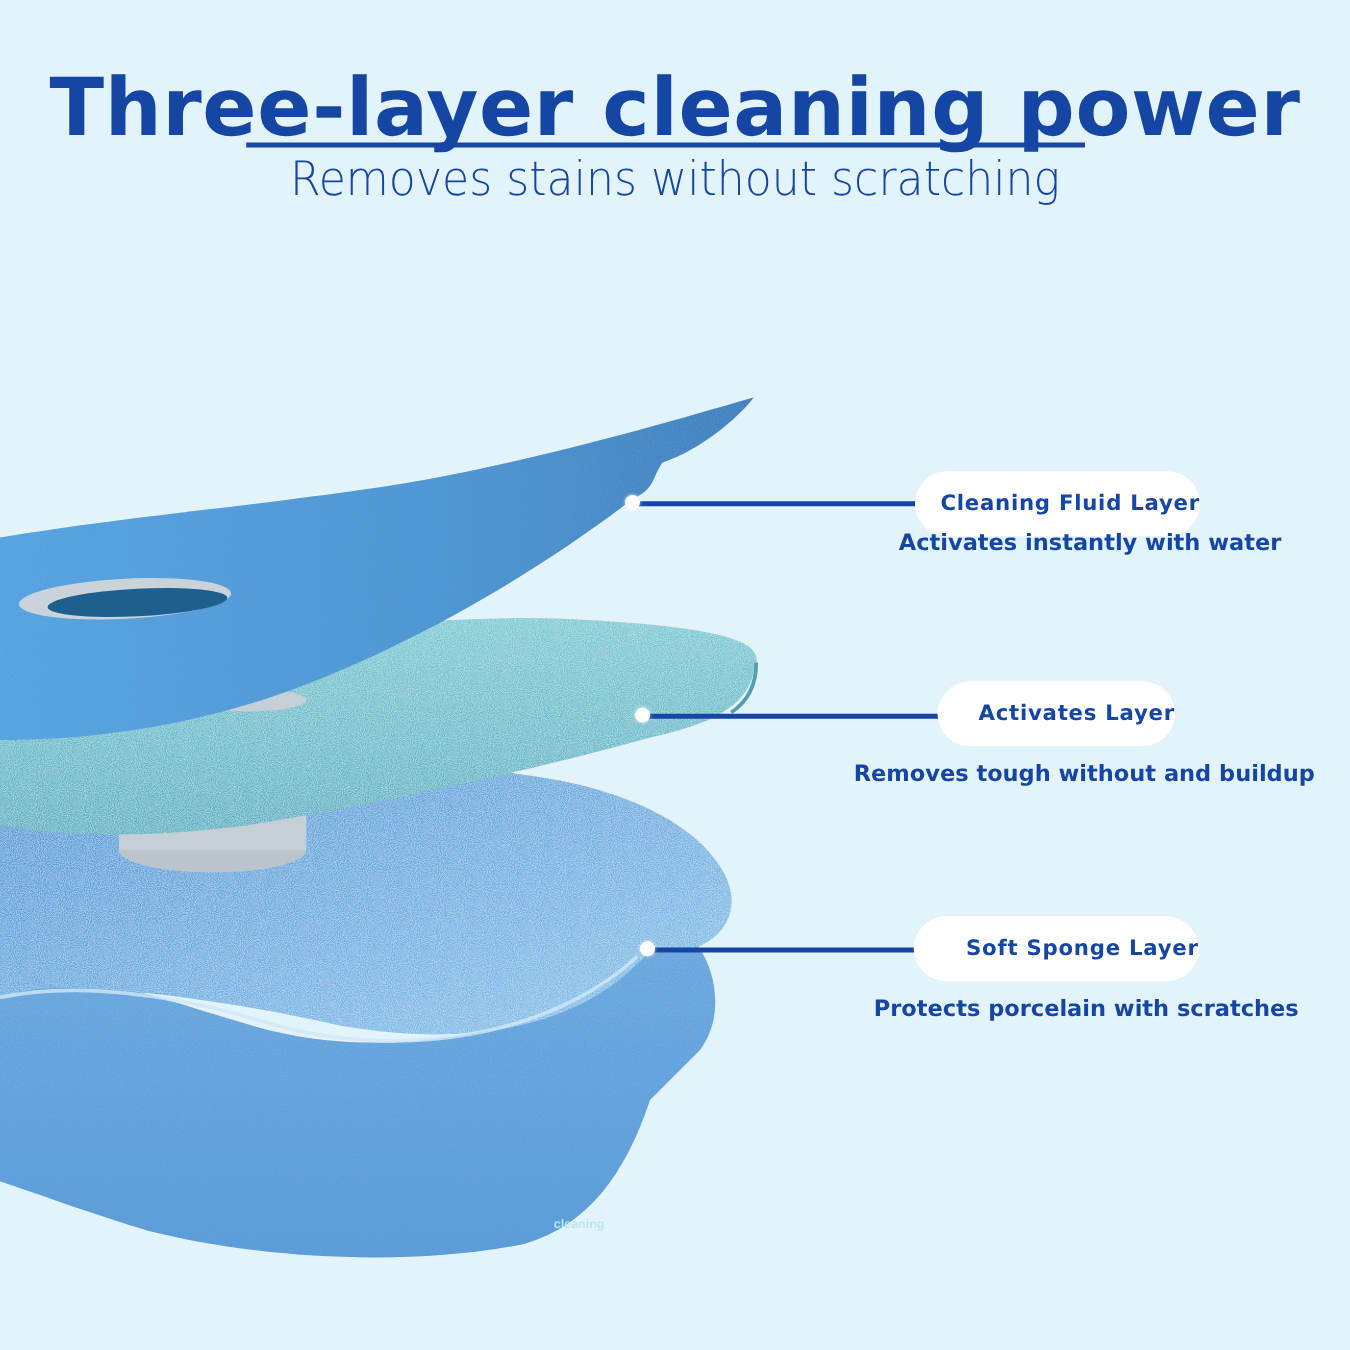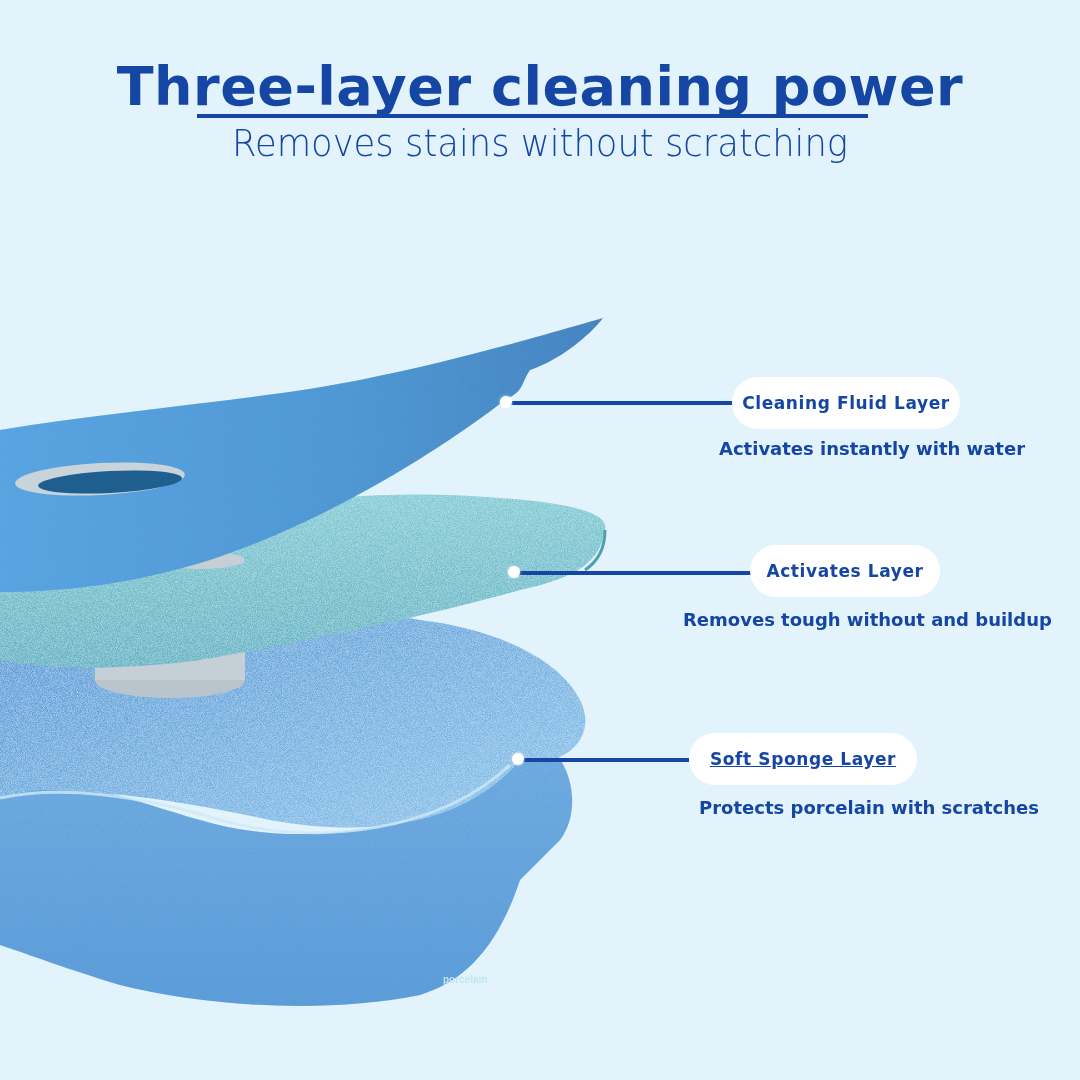--- a/index.html
+++ b/index.html
@@ -5,21 +5,21 @@
   html, body { margin: 0; padding: 0; }
   body {
     width: 1080px; height: 1080px; overflow: hidden;
     background: #e2f3fc;
     position: relative;
     font-family: "Liberation Sans", "DejaVu Sans", sans-serif;
   }
   .title {
     position: absolute; left: 0; width: 1080px; top: 56px;
     text-align: center; color: #1546a3; font-weight: 700;
-    font-size: 54px; letter-spacing: 0.5px; line-height: 62px;
+    font-size: 64px; letter-spacing: 0.5px; line-height: 62px;
     font-family: "DejaVu Sans", sans-serif;
   }
   .underline {
     position: absolute; left: 197px; top: 114px; width: 671px; height: 4px;
     background: #1546a3;
   }
   .subtitle {
     position: absolute; left: 0; width: 1080px; top: 118px;
     text-align: center; color: #1546a3; font-size: 38px; line-height: 50px;
     font-family: "DejaVu Sans", sans-serif; font-weight: 300;
@@ -27,21 +27,21 @@
   }
   .art { position: absolute; left: 0; top: 0; width: 1080px; height: 1080px; }
   .leader { position: absolute; height: 4px; background: #1546a3; }
   .dot {
     position: absolute; width: 12px; height: 12px; border-radius: 50%;
     background: #ffffff; box-shadow: 0 0 3px rgba(255,255,255,0.8);
   }
   .pill {
     position: absolute; height: 52px; border-radius: 26px; background: #ffffff;
     color: #1546a3; font-weight: 700; font-size: 17px; letter-spacing: 0.6px;
-    display: flex; align-items: center; justify-content: center;
+    display: flex; align-items: center; justify-content: flex-end;
     font-family: "DejaVu Sans", sans-serif;
   }
   .desc {
     position: absolute; color: #1546a3; font-weight: 700; font-size: 18px;
     font-family: "DejaVu Sans", sans-serif; white-space: nowrap;
     text-align: center;
   }
   .watermark {
     position: absolute; left: 443px; top: 974px; font-size: 10px;
     color: #bfe6ee; font-weight: 700;
@@ -117,25 +117,25 @@
 
 <div class="leader" style="left:518px; top:571px; width:235px;"></div>
 <div class="dot" style="left:508px; top:566px;"></div>
 
 <div class="leader" style="left:522px; top:758px; width:212px;"></div>
 <div class="dot" style="left:512px; top:753px;"></div>
 
 <div class="pill" style="left:732px; top:377px; width:228px;">
   <span>Cleaning Fluid Layer</span>
 </div>
-<div class="desc" style="left:719px; top:438px; width:281px;">Activates instantly with water</div>
+<div class="desc" style="left:719px; top:424px; width:281px;">Activates instantly with water</div>
 
 <div class="pill" style="left:750px; top:545px; width:190px;">
   <span>Activates Layer</span>
 </div>
 <div class="desc" style="left:683px; top:609px; width:326px;">Removes tough without and buildup</div>
 
-<div class="pill" style="left:689px; top:733px; width:228px;text-decoration:underline;">
+<div class="pill" style="left:731px; top:733px; width:228px;">
   <span>Soft Sponge Layer</span>
 </div>
 <div class="desc" style="left:699px; top:797px; width:322px;">Protects porcelain with scratches</div>
 
-<div class="watermark">porcelain</div>
+<div class="watermark">cleaning</div>
 
 </body></html>

